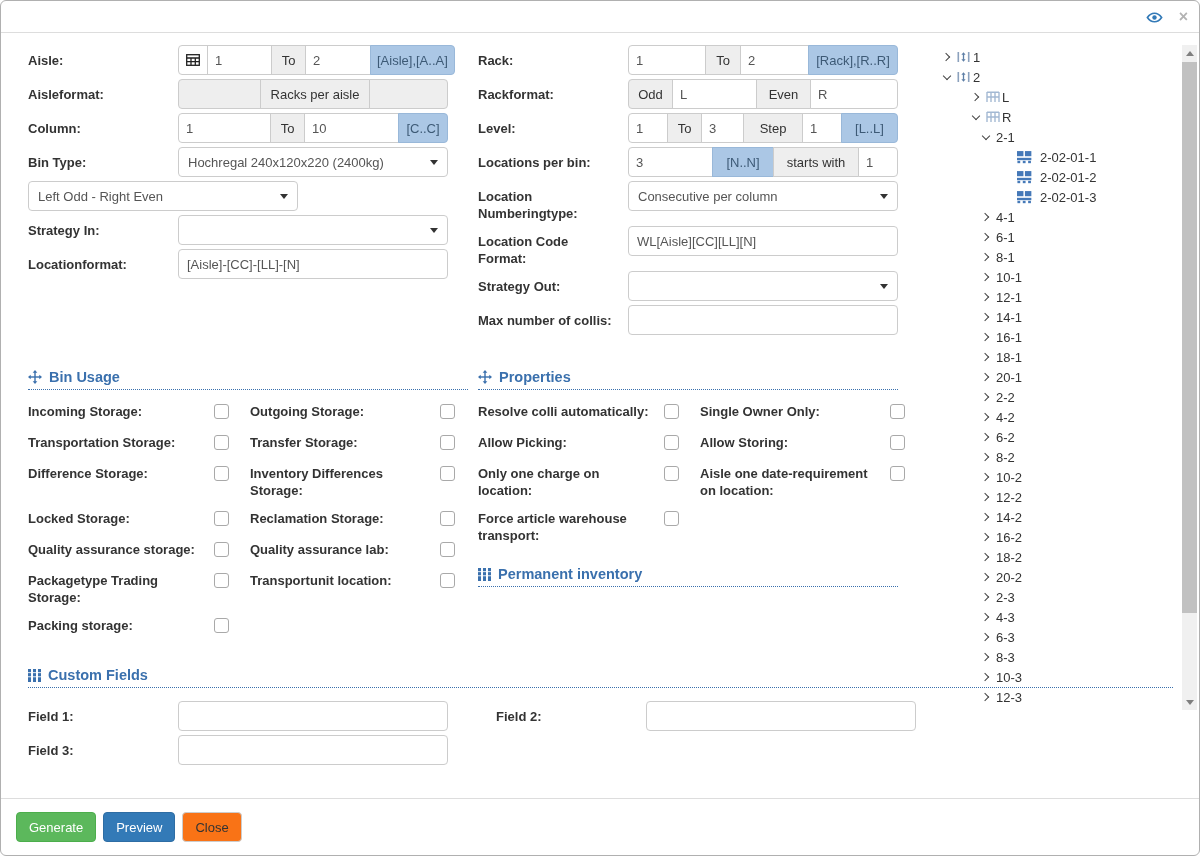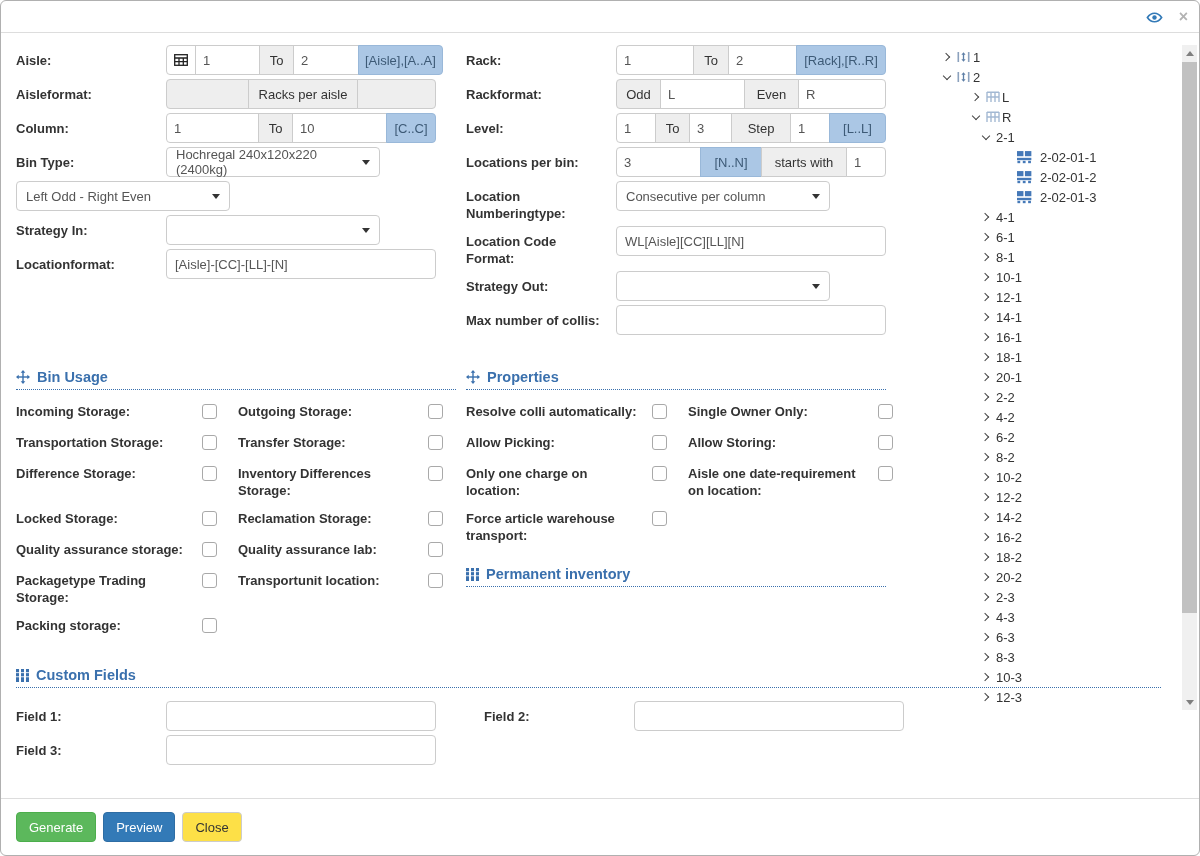--- a/index.html
+++ b/index.html
@@ -3,42 +3,42 @@
 <meta charset="utf-8">
 <style>
   * { box-sizing: border-box; margin: 0; padding: 0; }
   body { font-family: "Liberation Sans", sans-serif; background: #fff; }
   .dialog { position: relative; width: 1200px; height: 856px; border: 1px solid #b0b0b0;
             border-radius: 6px; background: #fff; overflow: hidden; display: flex; flex-direction: column; }
   .dlg-header { position: relative; height: 32px; border-bottom: 1px solid #ddd; flex: 0 0 32px; }
   .eye-btn { position: absolute; right: 36px; top: 10px; cursor: pointer; line-height: 0; }
   .close-x { position: absolute; right: 11px; top: 6px; color: #b3b3b3; font-weight: bold;
              font-size: 16px; cursor: pointer; line-height: 20px; }
-  .dlg-body { position: relative; flex: 1 1 auto; padding: 12px 15px 0 15px; overflow: hidden; }
+  .dlg-body { position: relative; flex: 1 1 auto; padding: 12px 15px 0 15px; overflow: hidden; margin-left: 12px; }
   .dlg-footer { flex: 0 0 57px; border-top: 1px solid #ddd; padding: 13px 15px; display: flex; gap: 7px; }
 
   
   .form-grid { display: grid; grid-template-columns: 420px 420px; column-gap: 30px; align-items: start; }
   .fcol { display: block; }
   .frow { display: grid; grid-template-columns: 150px 270px; margin-bottom: 4px; min-height: 30px; align-items: start; }
   .flabel { font-weight: bold; color: #333; font-size: 13px; line-height: 17px; padding: 7px 10px 0 0; }
   .ctrl { display: flex; min-height: 30px; }
   .ig > * { height: 30px; font-size: 13px; }
   .ig-input { border: 1px solid #ccc; background: #fff; color: #555; padding: 0 7px; min-width: 0;
               font-family: "Liberation Sans", sans-serif; outline: none; }
   .ig > * + * { margin-left: -1px; }
   .ig > *:first-child { border-radius: 4px 0 0 4px; }
   .ig > *:last-child { border-radius: 0 4px 4px 0; }
   .ig-addon { background: #eee; border: 1px solid #ccc; color: #333; display: flex;
               align-items: center; justify-content: center; padding: 0 6px; white-space: nowrap; }
   .ig-addon.blue { background: #abc7e5; border-color: #99b8d9; color: #3d5a76; }
   .ig-btn { background: #fff; border: 1px solid #ccc; display: flex; align-items: center;
             justify-content: center; cursor: pointer; }
   .ig-input:disabled, .ig-input.dis { background: #eee; }
-  .sel { width: 214px; height: 30px; border: 1px solid #ccc; border-radius: 4px; background: #fff;
+  .sel { width: 270px; height: 30px; border: 1px solid #ccc; border-radius: 4px; background: #fff;
          display: flex; align-items: center; justify-content: space-between; padding: 0 9px;
          color: #555; font-size: 13px; cursor: pointer; }
   .caret { width: 0; height: 0; border-left: 4px solid transparent; border-right: 4px solid transparent;
            border-top: 5px solid #333; }
   .tinput { width: 270px; height: 30px; border: 1px solid #ccc; border-radius: 4px; padding: 0 8px;
             font-size: 13px; color: #555; font-family: "Liberation Sans", sans-serif; outline: none; }
 
   
   .sections-grid { display: grid; grid-template-columns: 440px 420px; column-gap: 10px;
                    align-items: start; margin-top: 30px; }
@@ -50,21 +50,21 @@
          border-radius: 3px; background: #fff; margin-top: 1px; cursor: pointer; }
   .perm-h { margin-top: 22px; }
   .cf-section { margin-top: 19px; width: 1145px; }
   .cf-grid { display: grid; grid-template-columns: 420px 420px; column-gap: 48px; }
 
   
   .btn { height: 30px; padding: 0 12px; border-radius: 4px; font-size: 13px; cursor: pointer;
          font-family: "Liberation Sans", sans-serif; border: 1px solid transparent; }
   .btn-green { background: #5cb85c; border-color: #4cae4c; color: #fff; }
   .btn-blue { background: #337ab7; border-color: #2e6da4; color: #fff; }
-  .btn-plain { background: #fde047; border-color: #ccc; color: #333; }
+  .btn-plain { background: #f97316; border-color: #ccc; color: #333; }
 
   
   .tree-panel { position: absolute; top: 12px; right: 2px; width: 262px; height: 665px; }
   .tree-list { position: absolute; left: 0; top: 0; right: 15px; bottom: 0; overflow: hidden; padding-top: 2px; }
   .tree-item { display: flex; align-items: center; height: 20px; cursor: pointer; white-space: nowrap; }
   .chev { flex: 0 0 12px; height: 12px; display: flex; align-items: center; justify-content: center; margin-right: 4px; }
   .chev::before { content: ""; width: 5px; height: 5px; border-right: 1.8px solid #444; border-bottom: 1.8px solid #444; display: block; }
   .chev.collapsed::before { transform: rotate(-45deg); margin-left: -2px; }
   .chev.expanded::before { transform: rotate(45deg); margin-top: -2px; }
   .ticon { flex: 0 0 14px; margin-right: 2px; display: flex; align-items: center; }

